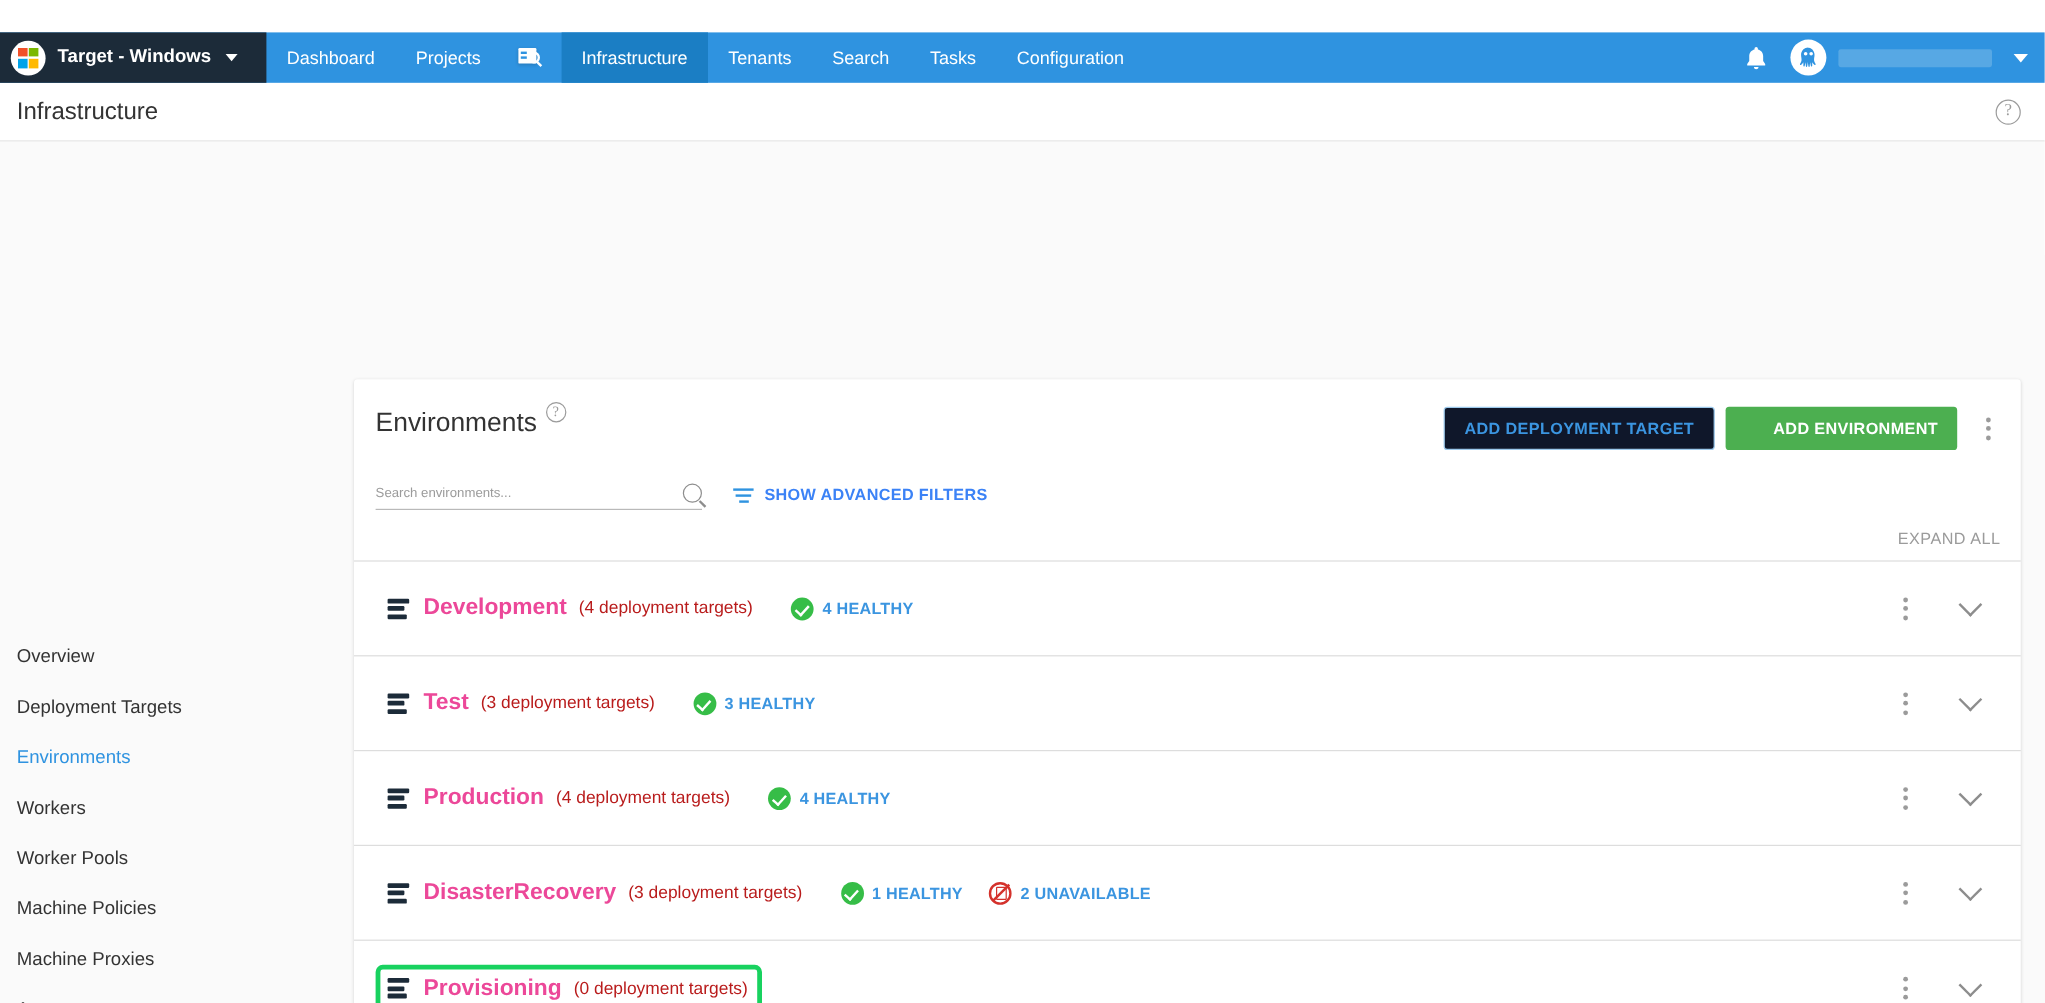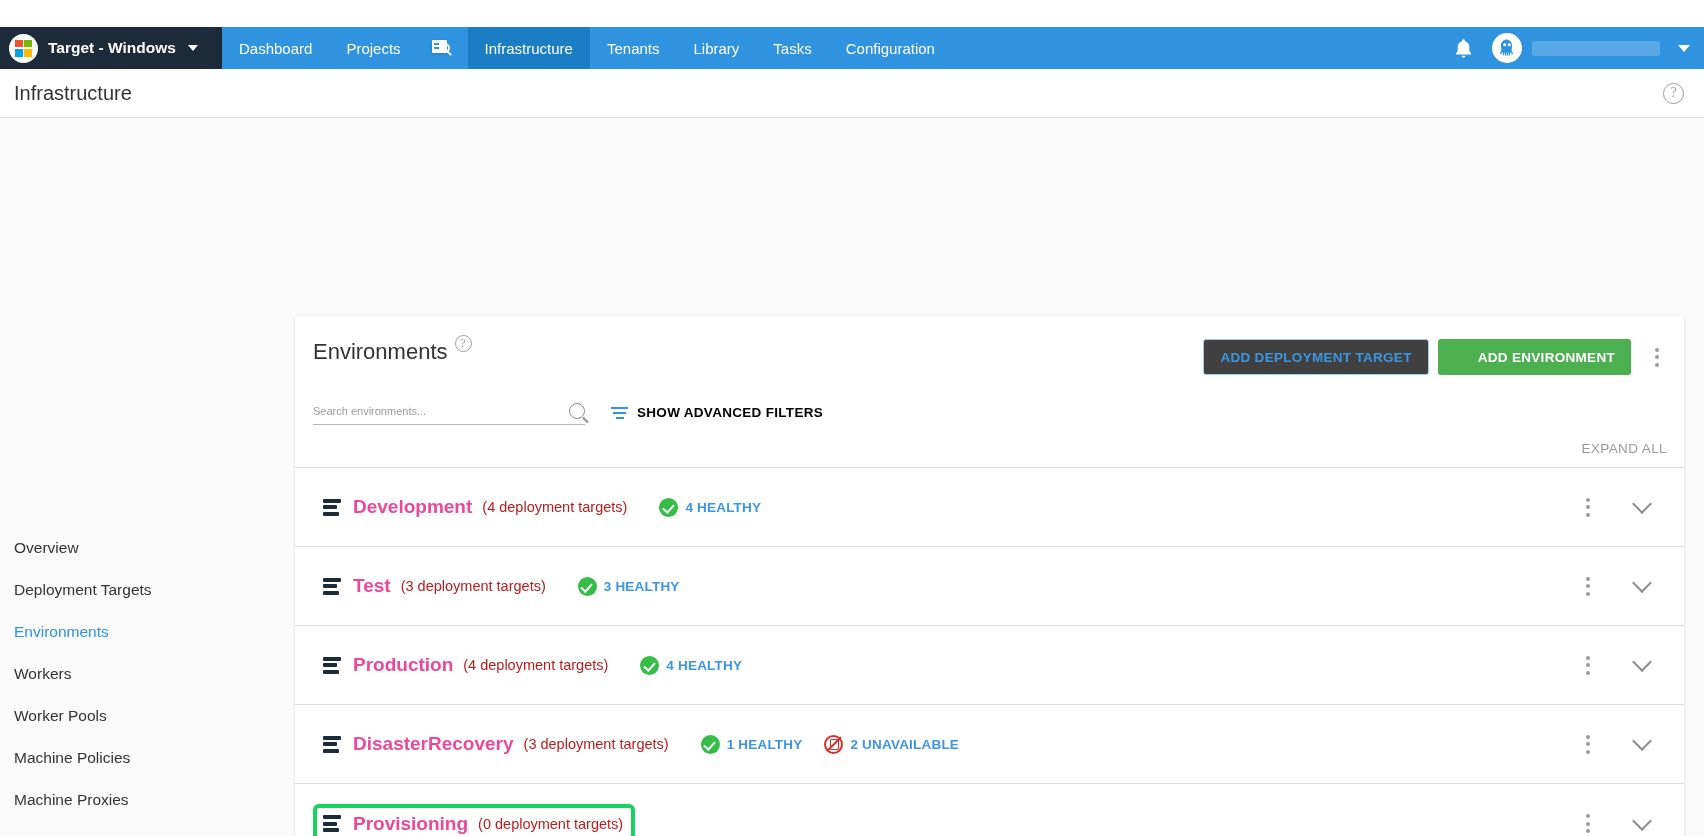--- a/index.html
+++ b/index.html
@@ -236,21 +236,21 @@
     font-weight: bold;
     letter-spacing: 0.3px;
     border-radius: 3px;
     display: flex; align-items: center; justify-content: center;
     cursor: pointer;
     white-space: nowrap;
     border: none;
     font-family: "Liberation Sans", sans-serif;
   }
   .btn-outline {
-    background: #404040;
+    background: #0f172a;
     border: 1px solid #9cc9ec;
     color: #3b95e0;
   }
   .btn-green {
     background: #4caf50;
     color: #ffffff;
     padding-left: 40px;
   }
   .kebab {
     width: 26px; height: 36px;
@@ -306,21 +306,21 @@
     position: absolute;
     right: -5px; bottom: -3px;
     width: 7px; height: 1.8px;
     background: #8d8d8d;
     transform: rotate(45deg);
   }
   .adv-filters {
     display: flex;
     align-items: center;
     gap: 9px;
-    color: #000000;
+    color: #3b82f6;
     font-size: 13.5px;
     font-weight: bold;
     letter-spacing: 0.3px;
     cursor: pointer;
     padding-bottom: 5px;
     white-space: nowrap;
   }
   .filter-icon { width: 17px; height: 13px; position: relative; }
   .filter-icon i {
     position: absolute;
@@ -492,21 +492,21 @@
           <span class="mag"></span>
       </span>
     </div>
     <div class="navitem active">
       <span>Infrastructure</span>
     </div>
     <div class="navitem">
       <span>Tenants</span>
     </div>
     <div class="navitem">
-      <span>Library</span>
+      <span>Search</span>
     </div>
     <div class="navitem">
       <span>Tasks</span>
     </div>
     <div class="navitem">
       <span>Configuration</span>
     </div>
   </div>
 
   <div class="nav-right">

